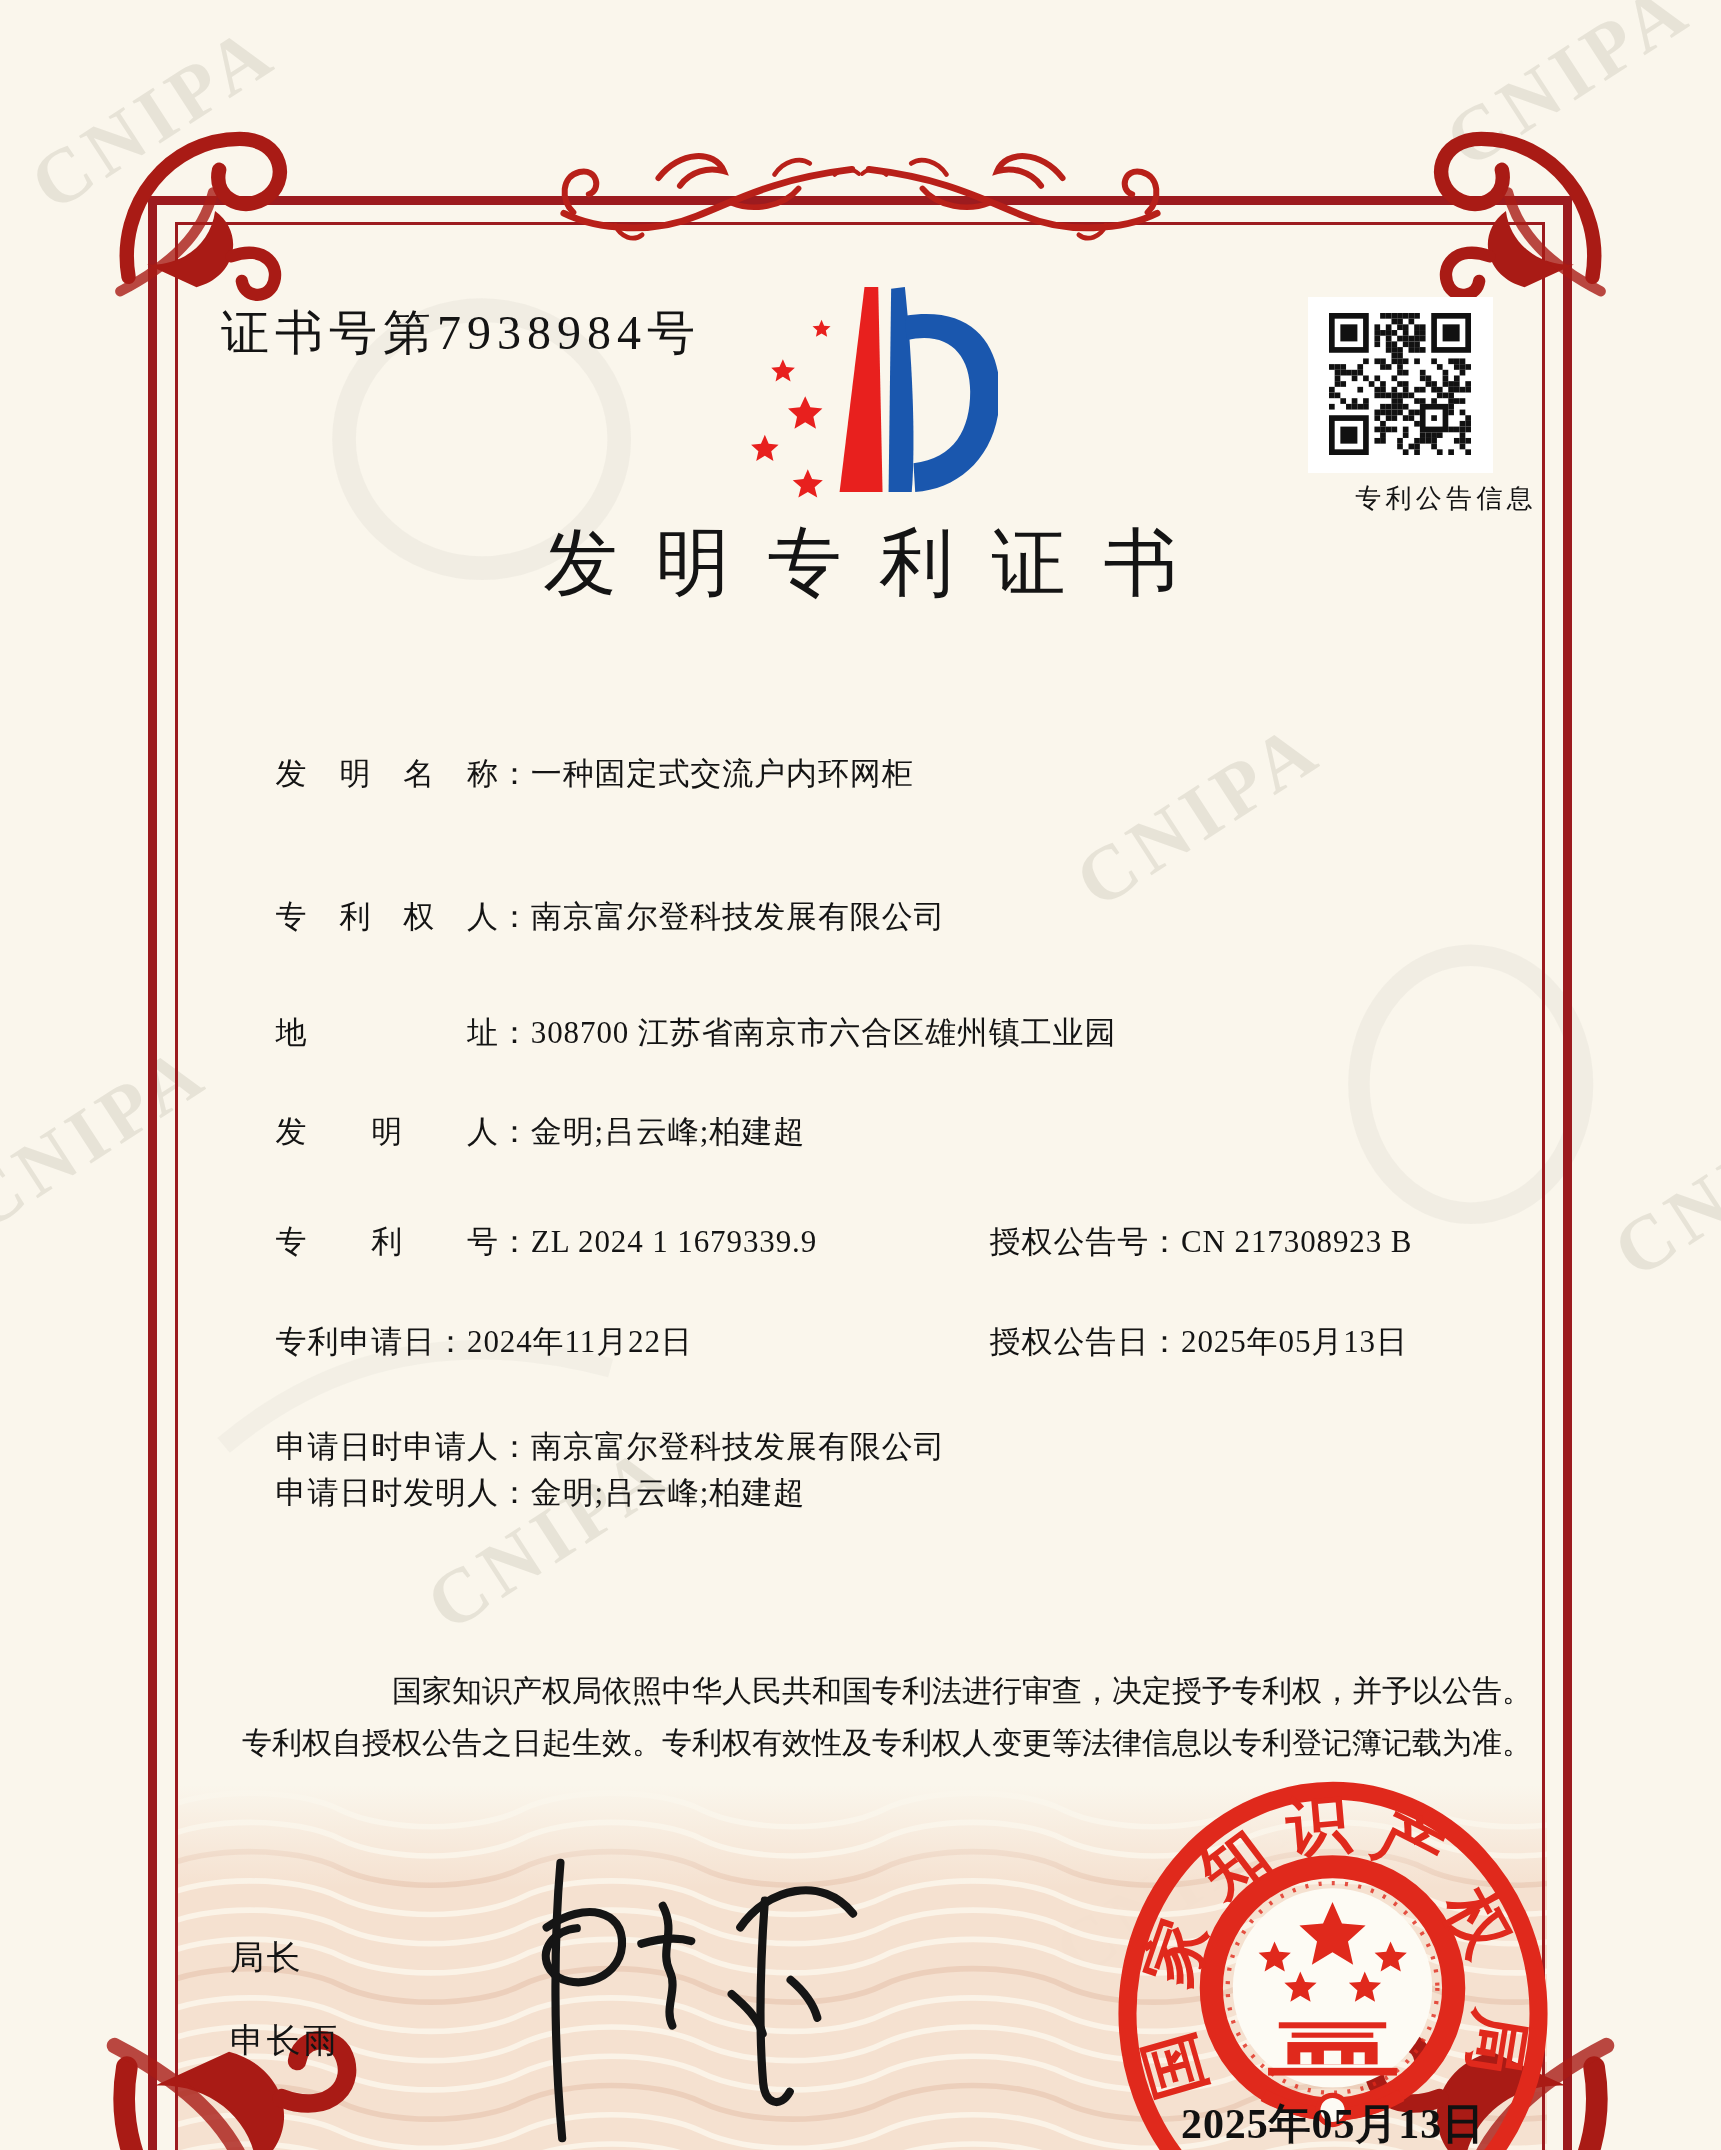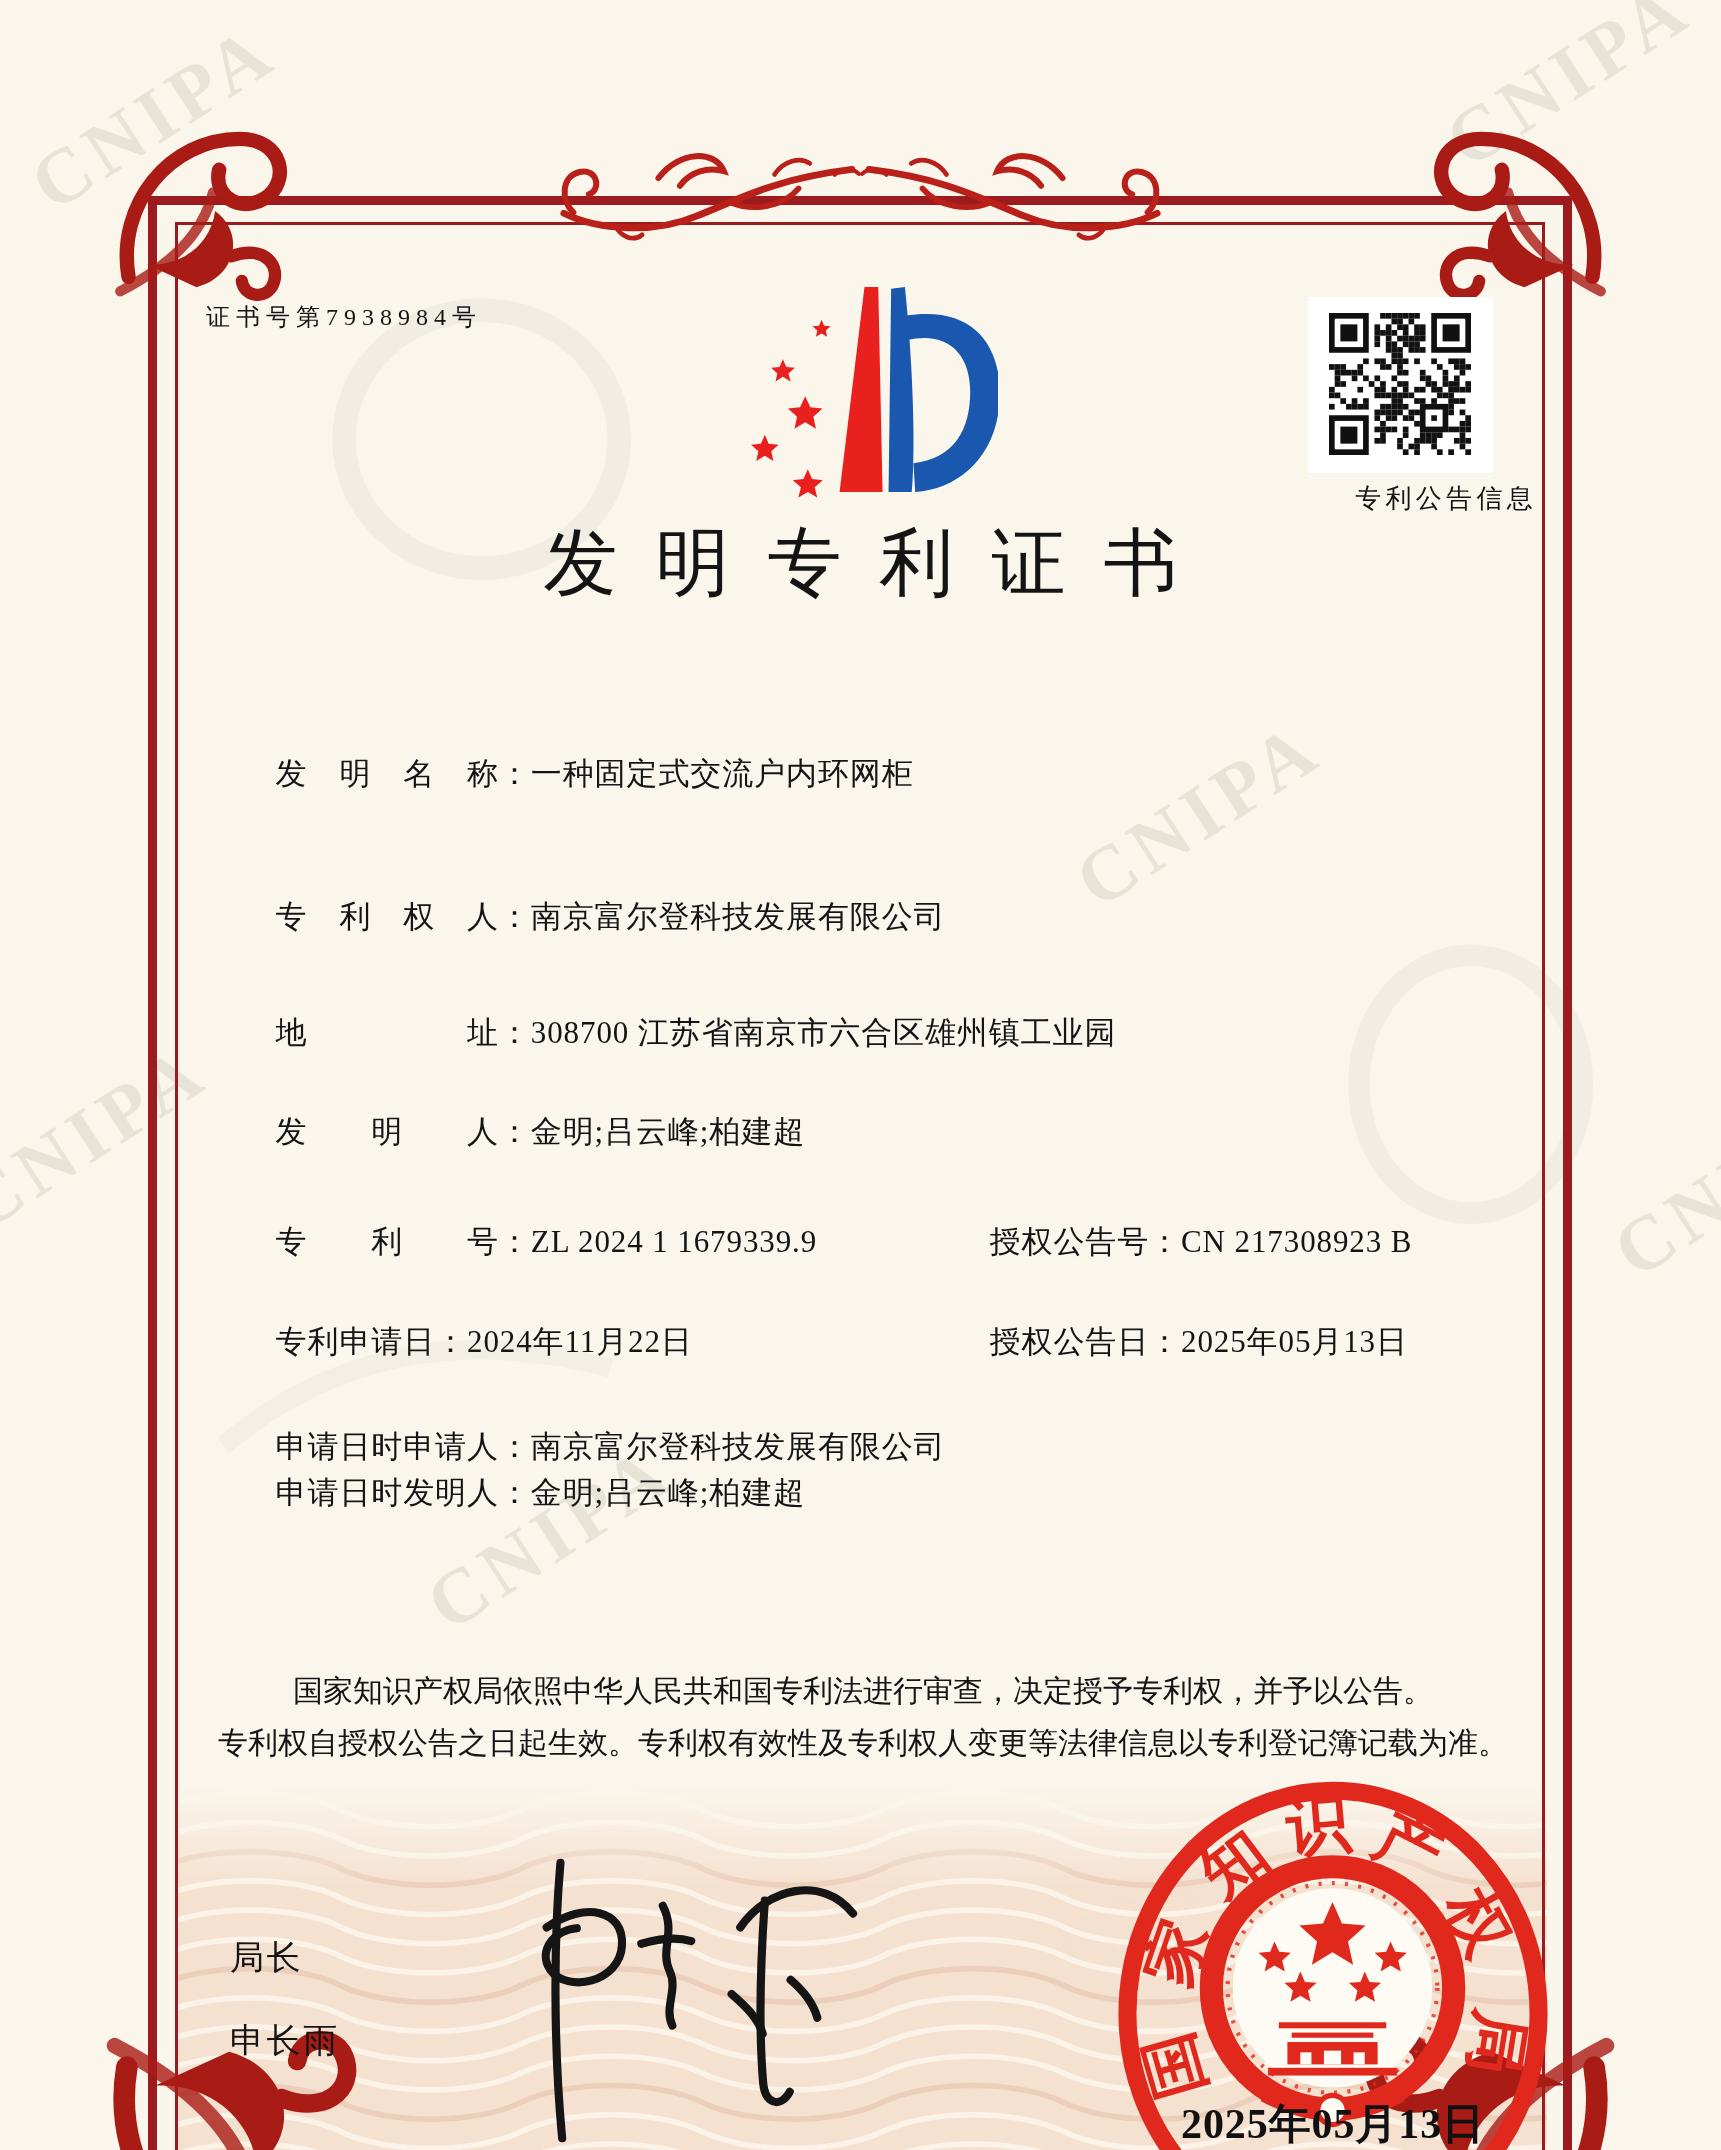--- a/index.html
+++ b/index.html
@@ -9,32 +9,32 @@
   
   .wm{position:absolute;font-size:77px;font-weight:bold;color:#e7e3d7;letter-spacing:6.9px;
       transform:rotate(-33deg);z-index:3;white-space:nowrap}
   #swoosh{left:0;top:0;z-index:2}
   
   .frame-outer{left:148px;top:196px;width:1406px;height:2082px;border:9.5px solid #9c1b1f;z-index:4}
   .frame-inner{left:175px;top:222px;width:1364px;height:2038px;border:3.4px solid #9c1b1f;z-index:4}
   
   #waves{left:177px;top:1785px;z-index:3}
   
-  .certno{left:206px;top:301px;font-size:24px;letter-spacing:6px;z-index:6}
+  .certno{left:221px;top:301px;font-size:48px;letter-spacing:6px;z-index:6}
   #logo{left:731px;top:275px;z-index:6}
   .qr-box{left:1308px;top:297px;width:185px;height:176px;background:#ffffff;z-index:6}
   #qr{left:1329px;top:313px;z-index:7}
   .qr-caption{left:1352px;top:481px;width:185px;text-align:right;font-size:26px;letter-spacing:4.3px;z-index:6}
   .doc-title{left:0;top:514px;width:100%;text-align:center;font-size:74px;font-weight:normal;
              letter-spacing:38px;text-indent:38px;z-index:6}
   
   .row{position:absolute;left:241px;font-size:31px;letter-spacing:0.9px;white-space:pre;z-index:6}
   .row2{position:absolute;left:955px;font-size:31px;letter-spacing:0.9px;white-space:pre;z-index:6}
   
-  .notice{left:194px;top:1665px;width:1338px;font-size:30px;line-height:1.74;text-align:center;z-index:6;white-space:nowrap}
+  .notice{left:194px;top:1665px;width:1338px;font-size:30px;line-height:1.74;text-align:right;z-index:6;white-space:nowrap}
   .notice div{white-space:nowrap}
   
   .comm{left:230px;top:1935px;font-size:34px;letter-spacing:2.6px;z-index:7}
   .comm div{margin-bottom:37px}
   #sig{left:439px;top:1837px;z-index:8}
   
   #seal{left:1118px;top:1781px;width:430px;height:465px;z-index:8}
   .ring-ch{position:absolute;width:69px;height:69px;font-size:64px;font-weight:bold;color:#e0291c;
            text-align:center;line-height:69px}
   .seal-date{left:1118px;top:2096px;width:430px;text-align:center;font-size:42px;font-weight:bold;

